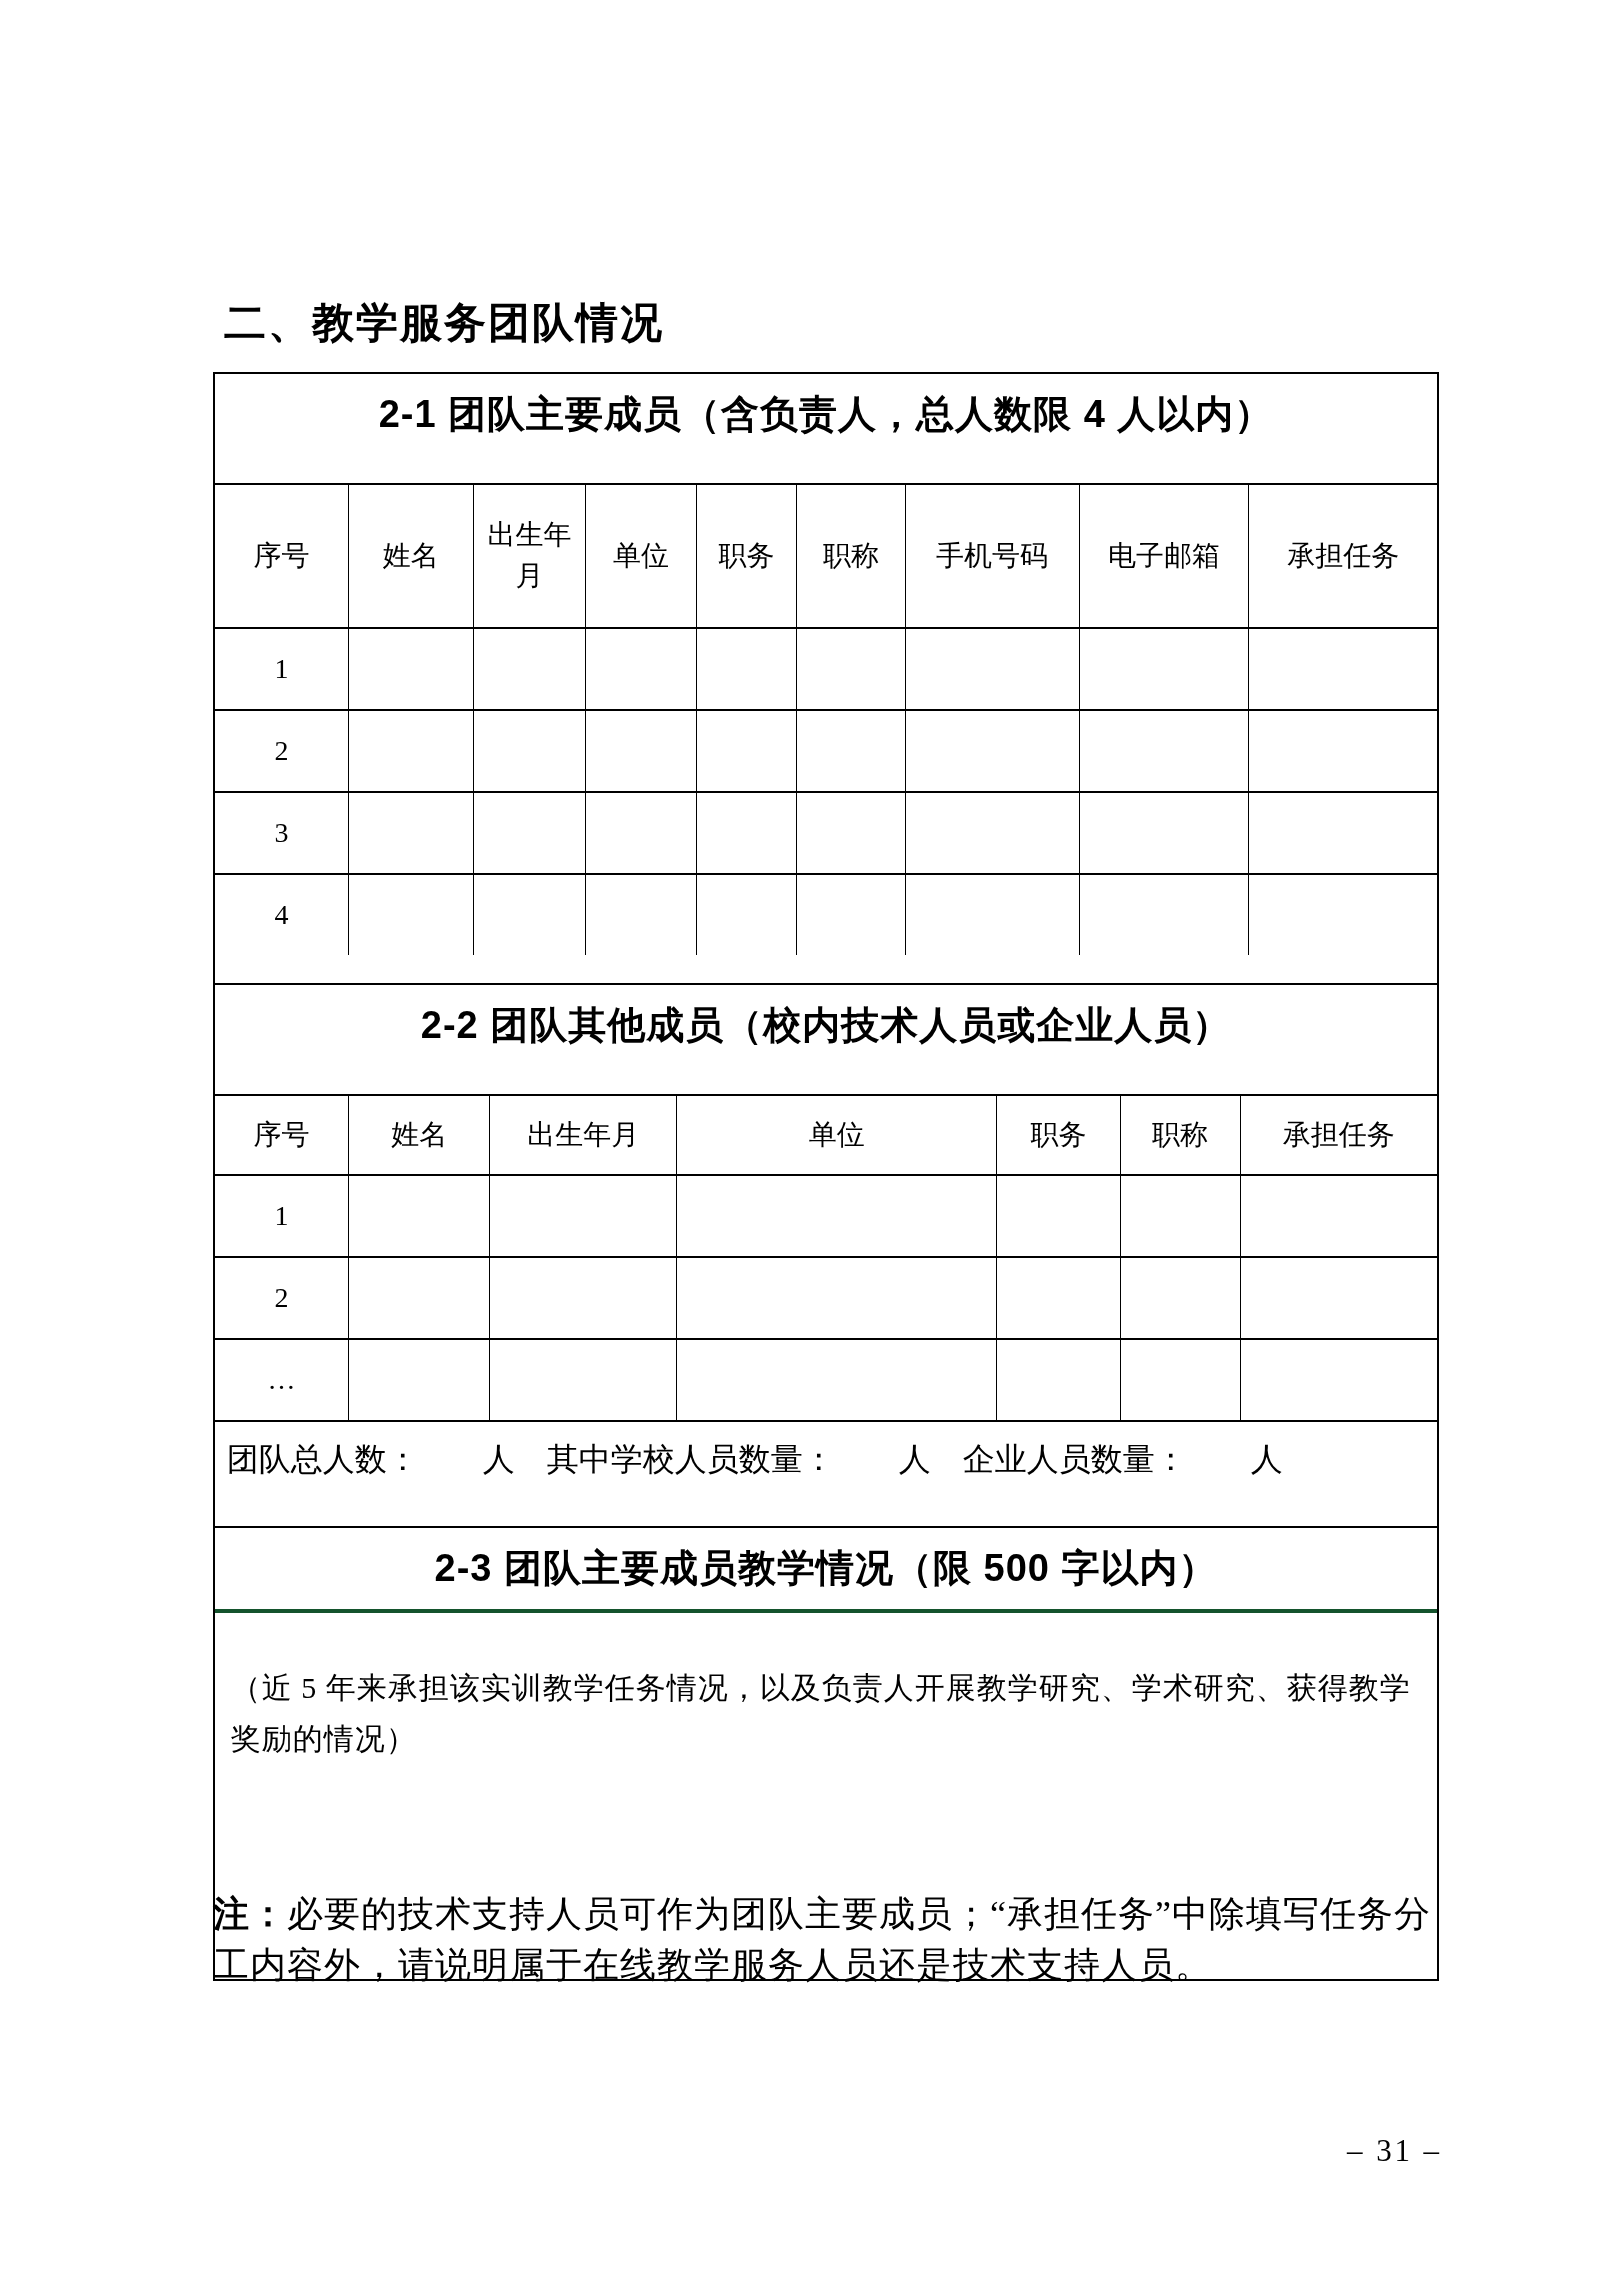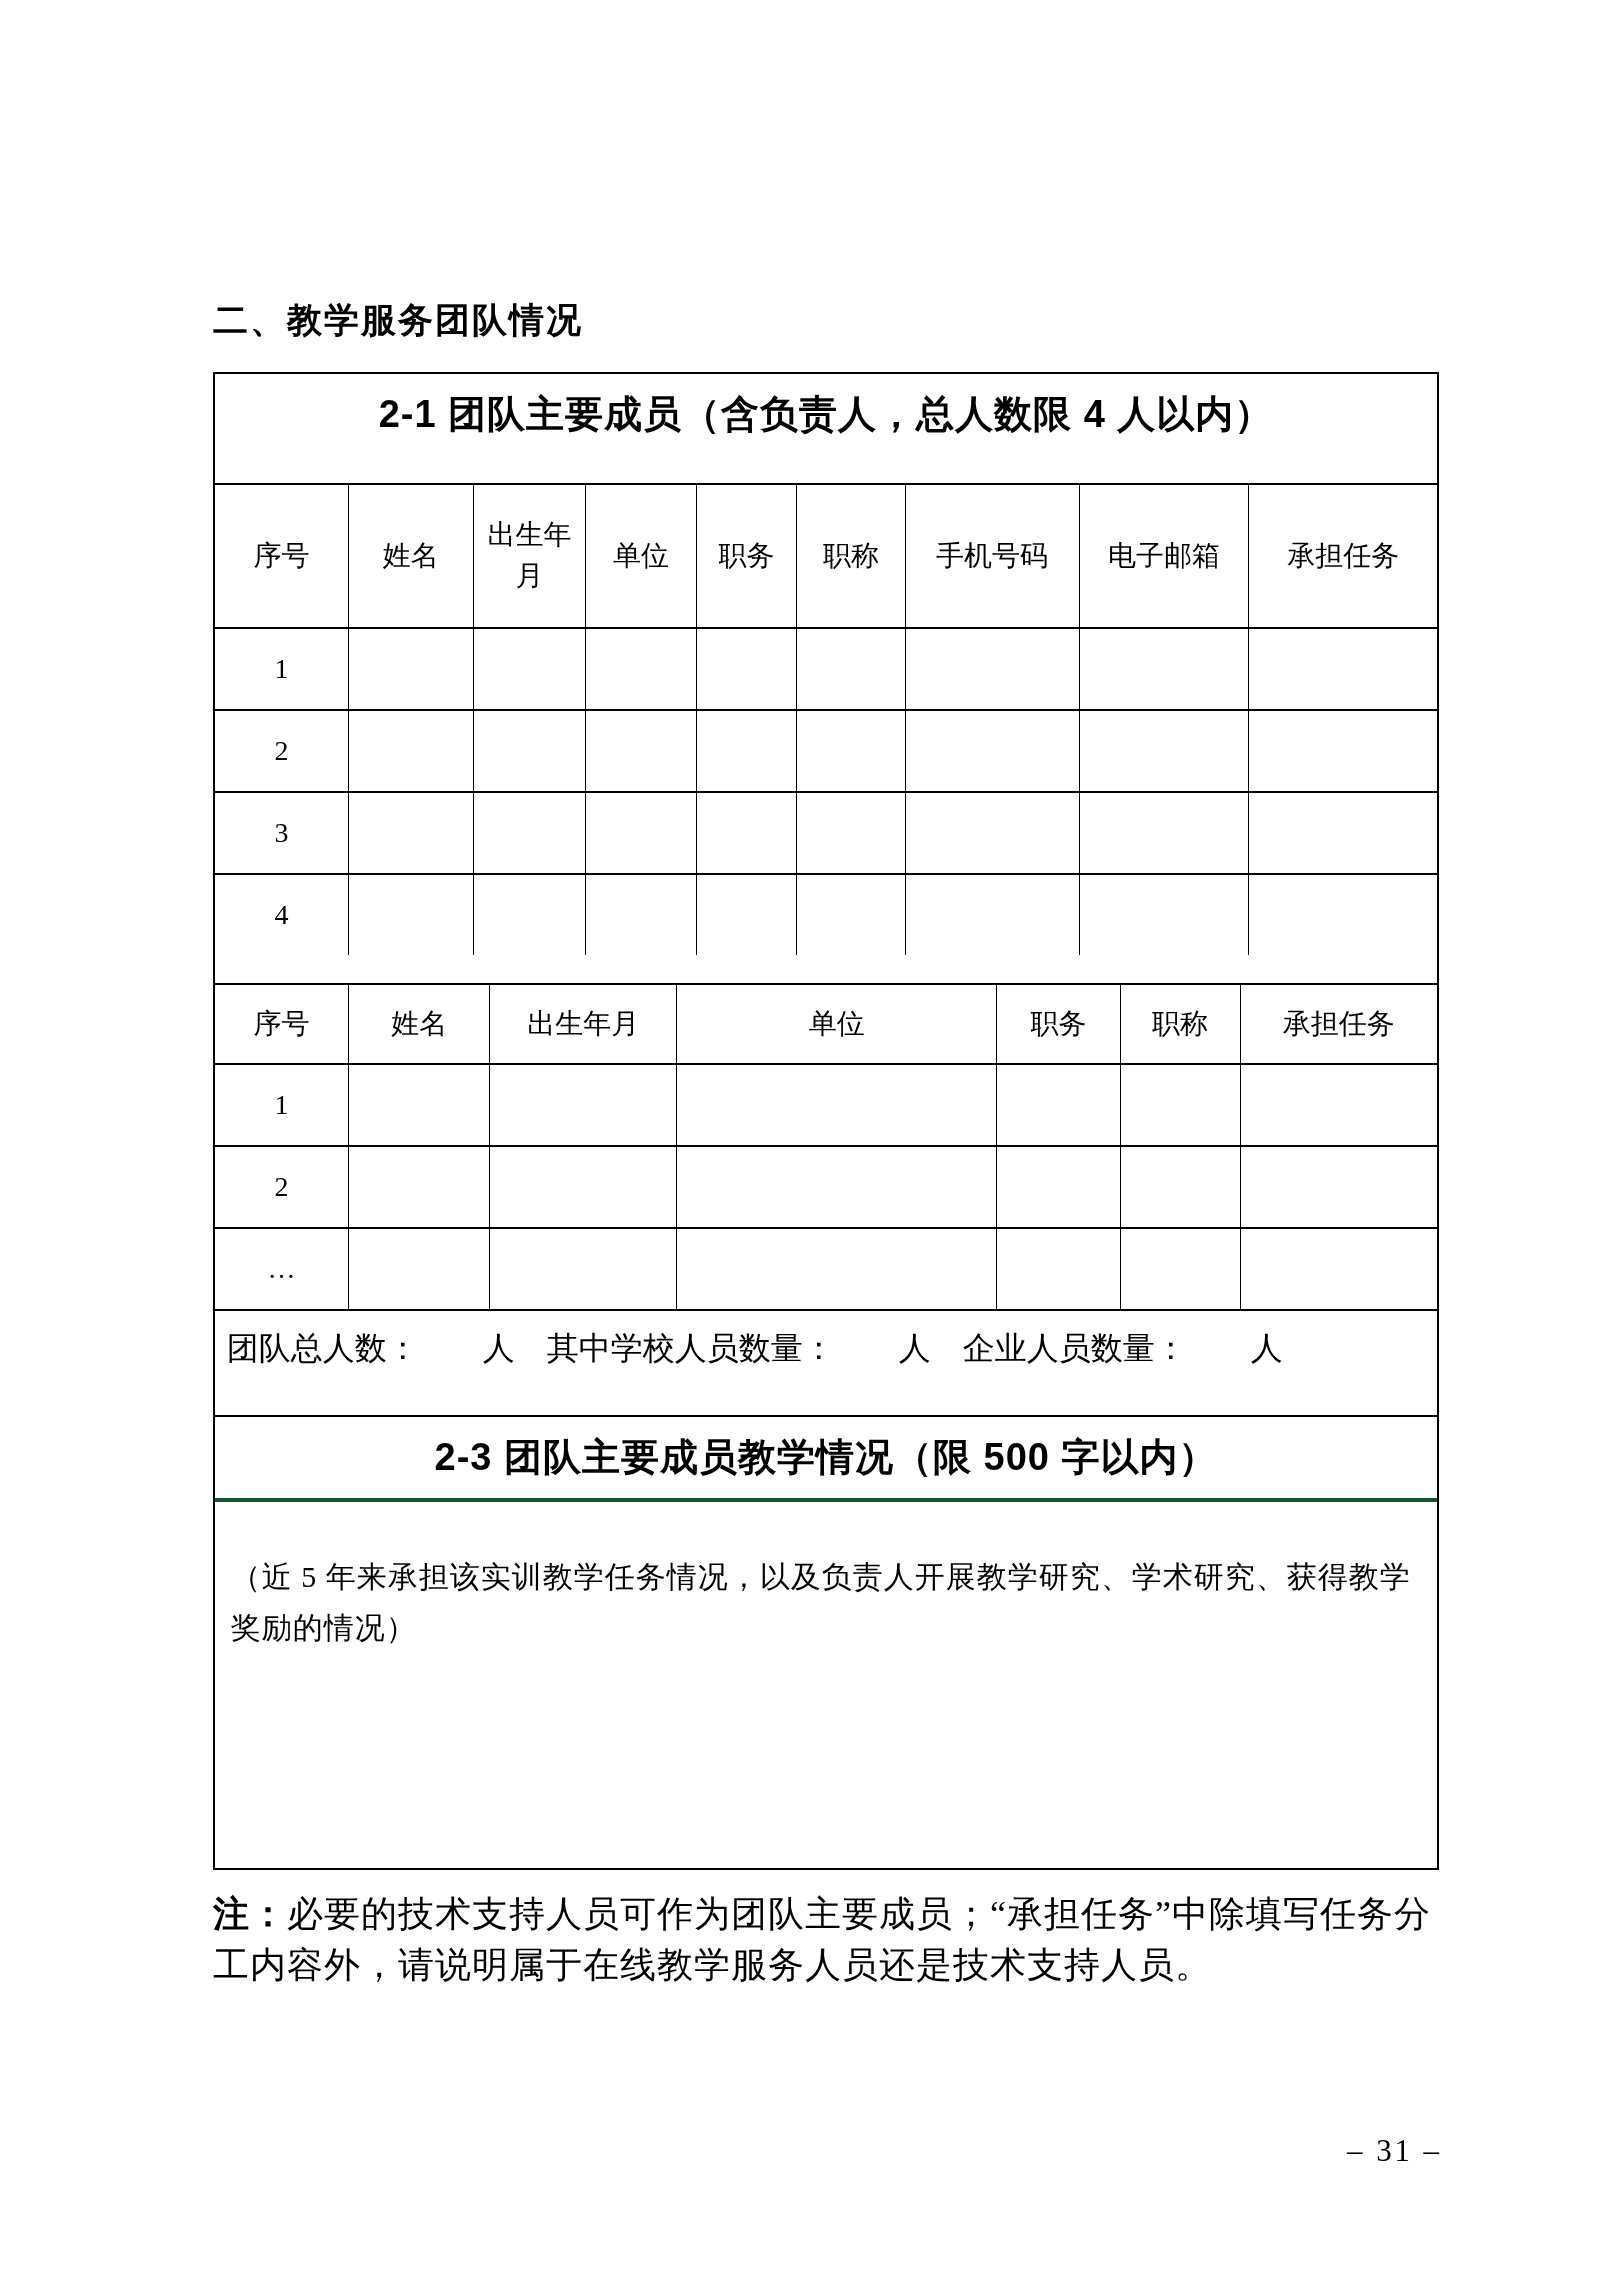--- a/index.html
+++ b/index.html
@@ -8,25 +8,25 @@
     width: 1621px;
     height: 2293px;
     margin: 0 auto;
     background: #ffffff;
     color: #000000;
     font-family: "Liberation Serif", "DejaVu Serif", serif;
     overflow: hidden;
   }
   .heading {
     position: absolute;
-    left: 213px;
+    left: 224px;
     top: 300px;
-    font-family: Liberation Mono, monospace;
+    font-family: Liberation Serif, serif;
     font-weight: bold;
-    font-size: 35px;
+    font-size: 42px;
     line-height: 47px;
     letter-spacing: 2px;
     white-space: nowrap;
   }
   .table-wrap {
     position: absolute;
     left: 213px;
     top: 372px;
     width: 1226px;
     box-sizing: border-box;
@@ -166,20 +166,21 @@
       <div class="c bt"></div>
       <div class="c bt"></div>
       <div class="c bt"></div>
       <div class="c bt"></div>
       <div class="c bt"></div>
       <div class="c bt"></div>
       <div class="c bt"></div>
       <div class="c bt"></div>
     </div>
 
+    <div class="section-title bt2">2-2 团队其他成员（校内技术人员或企业人员）</div>
 
     <div class="grid22 bt2">
       <div class="c f">序号</div>
       <div class="c">姓名</div>
       <div class="c">出生年月</div>
       <div class="c">单位</div>
       <div class="c">职务</div>
       <div class="c">职称</div>
       <div class="c">承担任务</div>
 

